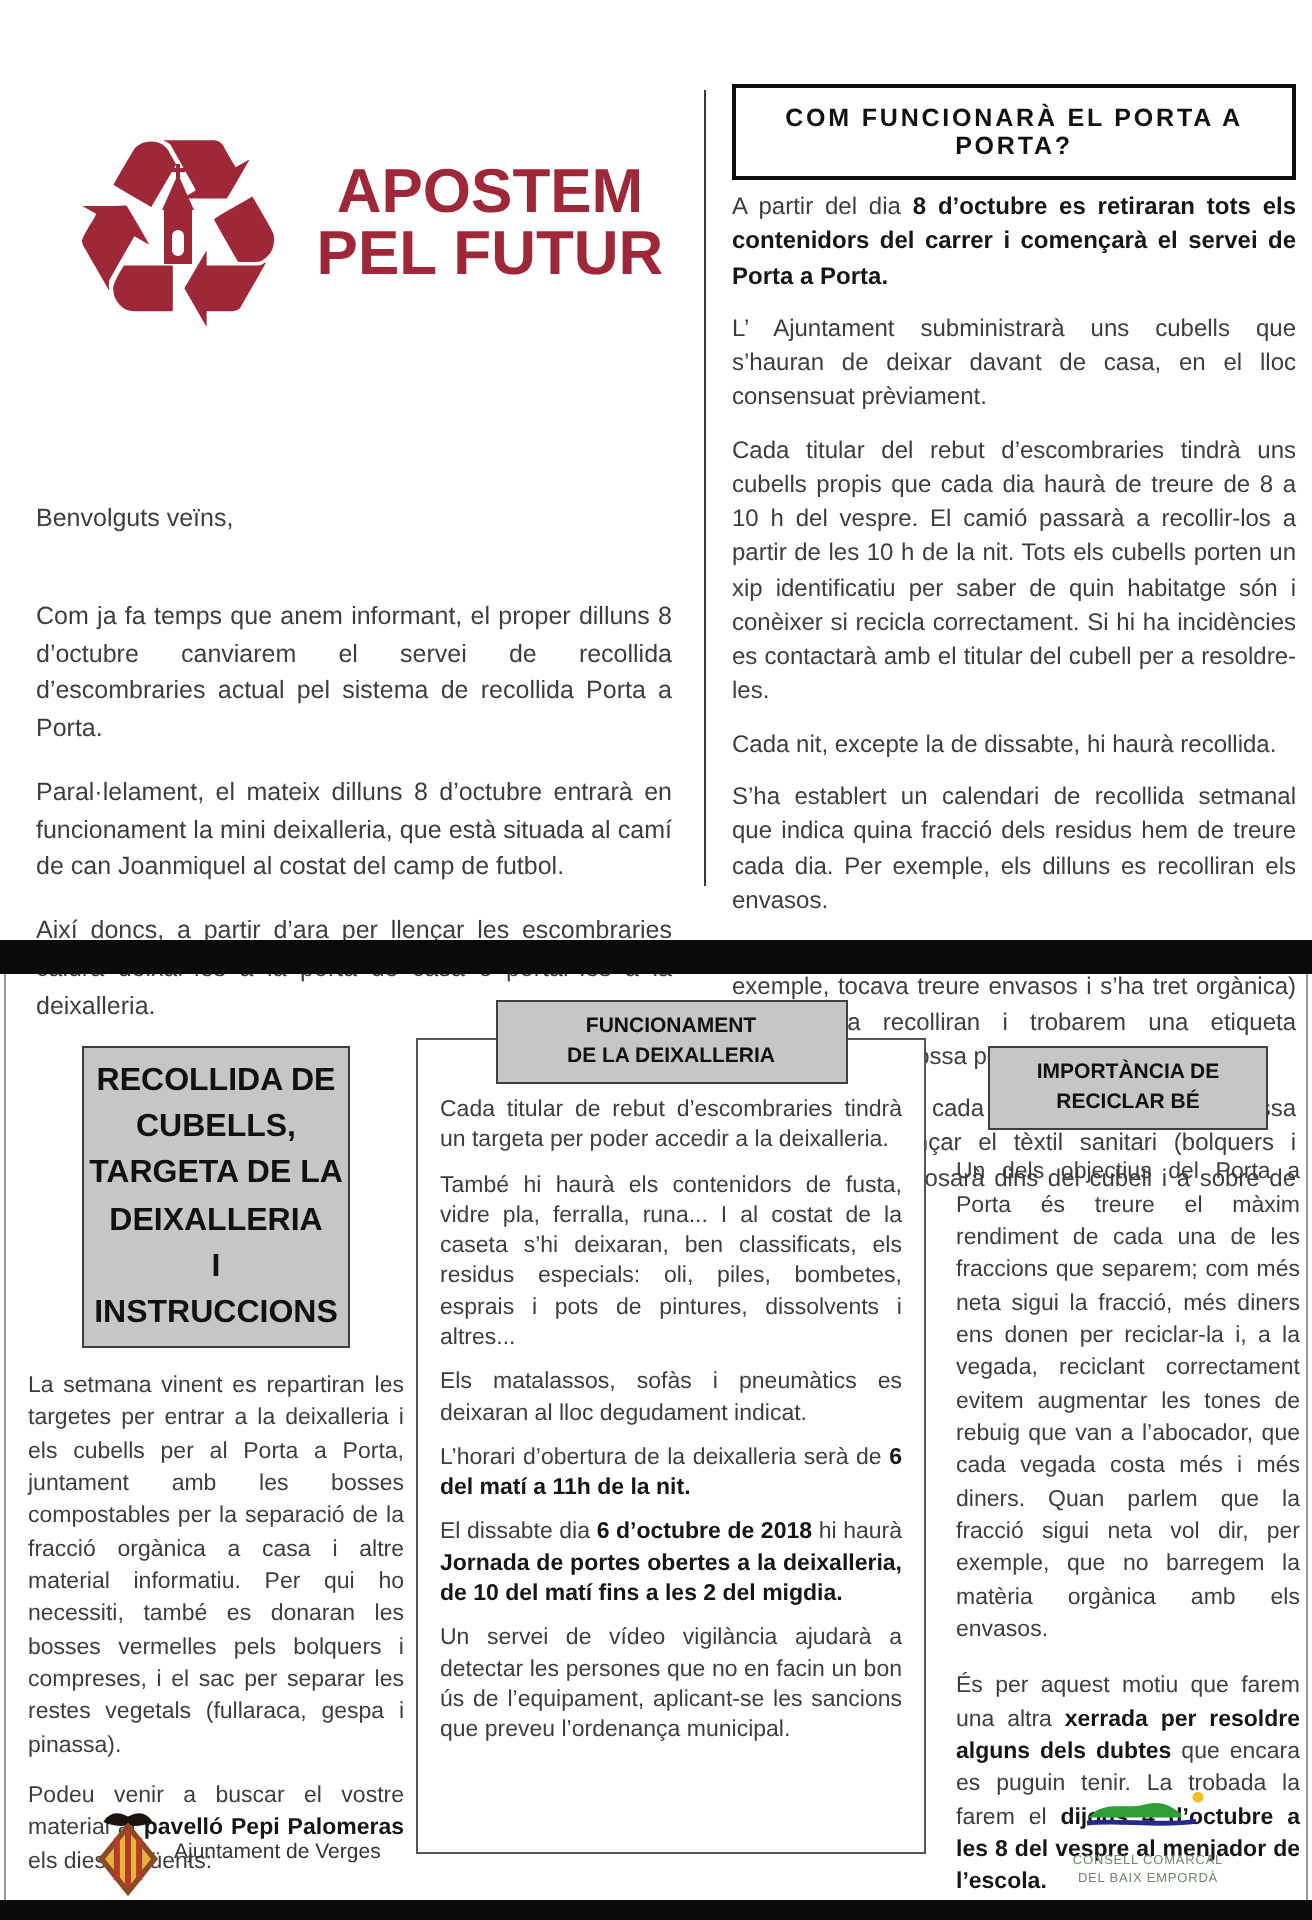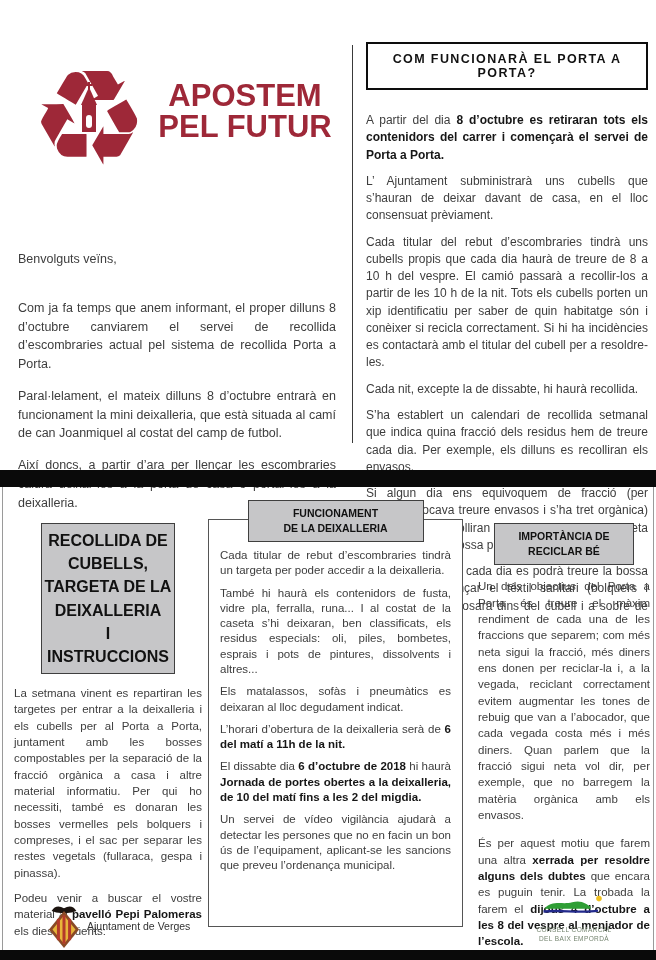--- a/index.html
+++ b/index.html
@@ -28,21 +28,21 @@
   .intro p.body.first{margin-top:30px;}
 
   
   .v-divider{position:absolute;left:352px;top:45px;width:1px;height:398px;background:#3a3a3a;}
 
   
   .how{position:absolute;left:366px;top:42px;width:282px;}
   .headline-box{border:2px solid #0d0d0d;padding:8px 3px;text-align:center;font-weight:bold;
     font-size:12.5px;letter-spacing:1.4px;color:#111;background:#fff;}
   .how p{margin-top:9px;text-align:justify;font-size:12px;line-height:1.44;color:var(--text);}
-  .how p.first{margin-top:22px;}
+  .how p.first{margin-top:5px;}
 
   b{font-weight:bold;color:var(--text_strong);}
 
   
   .band{position:absolute;left:0;top:470px;width:656px;height:17px;background:var(--band);}
   .bottom-frame{position:absolute;left:2px;top:487px;width:652px;height:463px;
     border-left:1px solid #9a9a9a;border-right:1px solid #9a9a9a;}
   .bottom-bar{position:absolute;left:0;top:950px;width:656px;height:10px;background:var(--band);}
 
   

